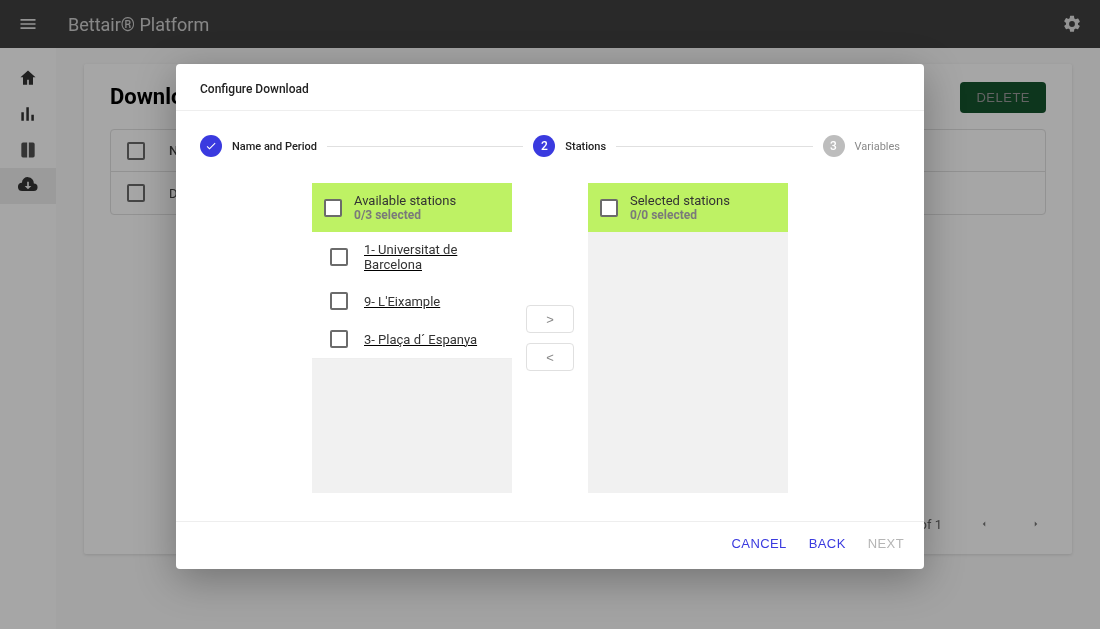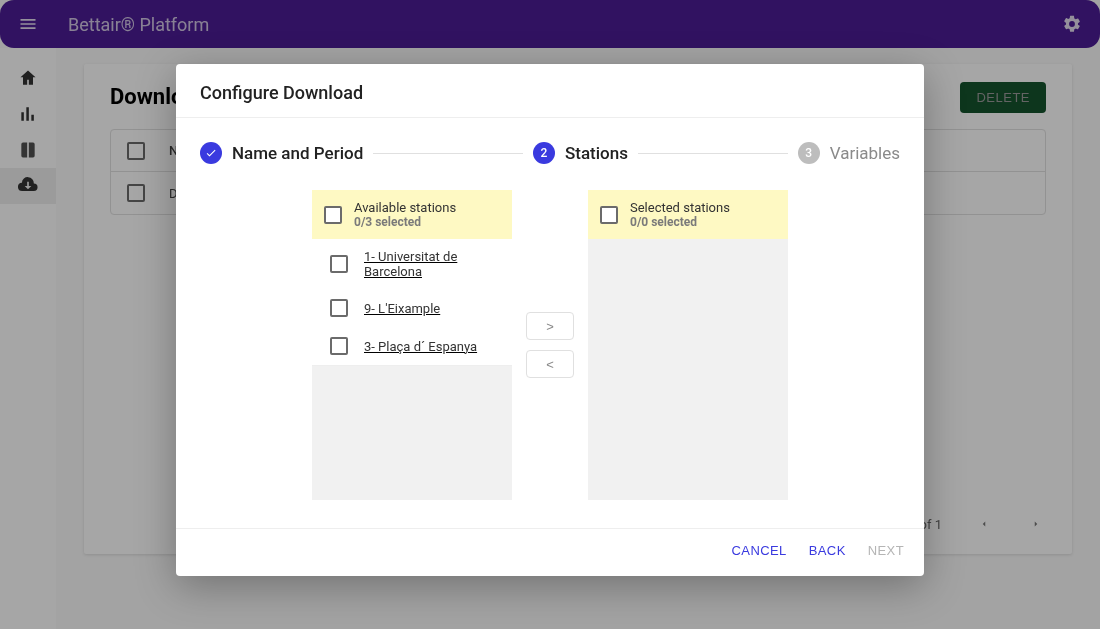--- a/index.html
+++ b/index.html
@@ -6,26 +6,25 @@
   body {
     font-family: "Roboto", "Helvetica Neue", Arial, sans-serif;
     background: #fafafa;
     width: 1100px;
     height: 629px;
     overflow: hidden;
     position: relative;
   }
   .topbar {
     height: 48px;
-    background: #4c1d95;
+    background: #404040;
     display: flex;
     align-items: center;
     padding: 0 16px;
     color: rgba(255,255,255,0.85);
-    border-radius: 14px;
   }
   .topbar .menu-icon {
     width: 24px; height: 24px;
     display: flex; align-items: center; justify-content: center;
     margin-right: 28px;
     cursor: pointer;
   }
   .topbar .title {
     font-size: 18px;
     font-weight: 400;
@@ -138,21 +137,21 @@
   }
   .modal {
     background: #fff;
     width: 748px;
     margin-top: 64px;
     border-radius: 4px;
     box-shadow: 0 10px 40px rgba(0,0,0,0.3);
   }
   .modal-header {
     padding: 18px 24px 14px 24px;
-    font-size: 18px;
+    font-size: 12px;
     font-weight: 500;
     color: #222;
     border-bottom: 1px solid #eee;
   }
   .modal-body {
     padding: 24px 24px 28px 24px;
   }
   .stepper {
     display: flex;
     align-items: center;
@@ -168,21 +167,21 @@
     border-radius: 50%;
     display: flex; align-items: center; justify-content: center;
     color: #fff;
     font-size: 12px;
     font-weight: 500;
   }
   .step-circle.done { background: #3a3adf; }
   .step-circle.active { background: #3a3adf; }
   .step-circle.pending { background: #bdbdbd; }
   .step-label {
-    font-size: 17px;
+    font-size: 11px;
     color: #222;
     font-weight: 500;
     text-align: right;
   }
   .step-label.muted { color: #8a8a8a; font-weight: 400; }
   .step-line {
     flex: 1;
     height: 1px;
     background: #e0e0e0;
     margin: 0 10px;
@@ -196,21 +195,21 @@
   }
   .listbox {
     width: 200px;
     background: #f1f1f1;
     border-radius: 2px;
     display: flex;
     flex-direction: column;
     height: 310px;
   }
   .listbox-header {
-    background: #fef9c3;
+    background: #bef264;
     display: flex;
     align-items: center;
     padding: 10px 12px;
     gap: 12px;
   }
   .listbox-header .chk,
   .list-item .chk {
     width: 18px; height: 18px;
     border: 2px solid #6b6b6b;
     border-radius: 2px;

